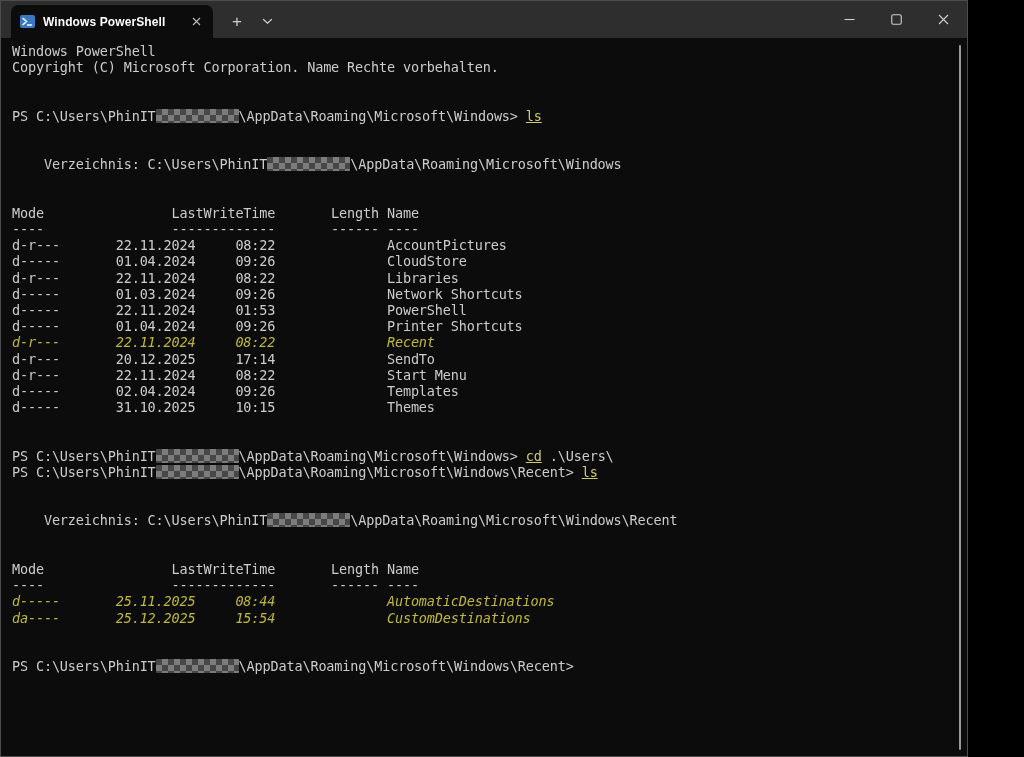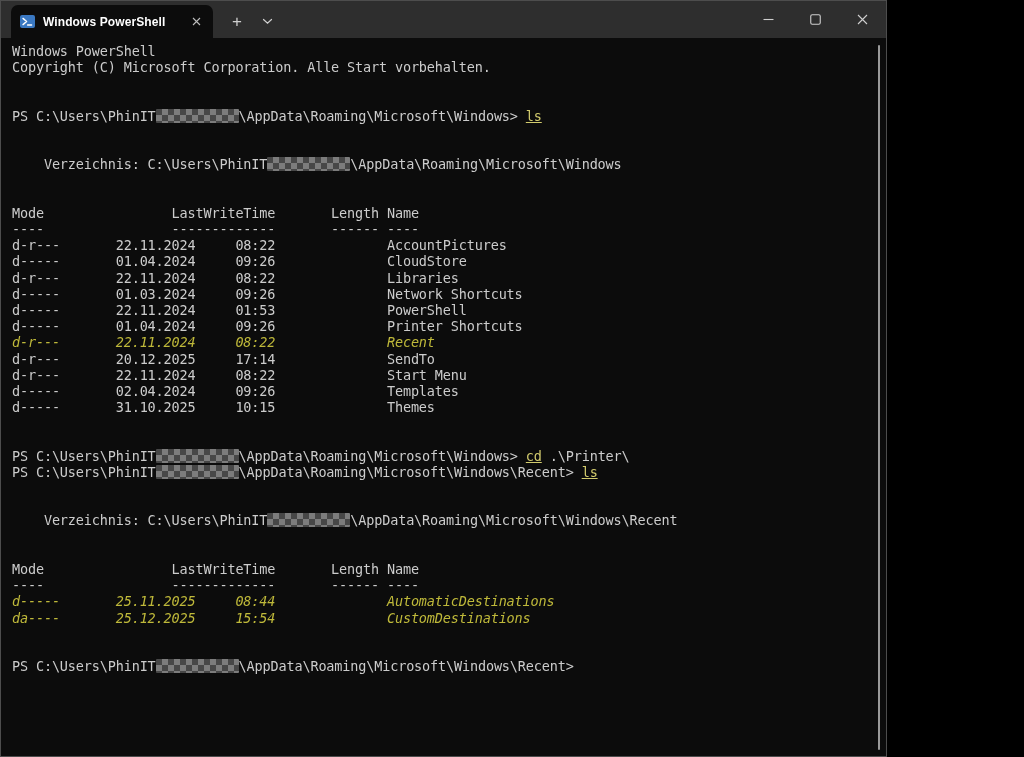--- a/index.html
+++ b/index.html
@@ -7,21 +7,21 @@
     --titlebar-bg:#2e2e2e;
     --text:#cccccc;
     --cmd:#d2cb6d;
     --hl:#bfb93a;
     --chrome:#cfcfcf;
     --border:#4d4d4d;
   }
   *{box-sizing:border-box;}
   body{margin:0;background:#000;}
   .window{
-    width:887px;height:757px;position:relative;overflow:hidden;
+    width:968px;height:757px;position:relative;overflow:hidden;
     background:var(--term-bg);
     border:1px solid var(--border);
     font-family:"Liberation Sans", sans-serif;
   }
   
   .titlebar{
     height:37px;background:var(--titlebar-bg);
     display:flex;align-items:flex-end;
   }
   .tab{
@@ -113,21 +113,21 @@
       <div class="ctrl">
         <svg width="11" height="11" viewBox="0 0 11 11">
           <path d="M1 1 L10 10 M10 1 L1 10" stroke="#cfcfcf" stroke-width="1.1"></path>
         </svg>
       </div>
     </div>
   </div>
 
   <div class="terminal" id="terminal">
       <div class="line"><span class="seg-d">Windows PowerShell</span></div>
-      <div class="line"><span class="seg-d">Copyright (C) Microsoft Corporation. Alle Start vorbehalten.</span></div>
+      <div class="line"><span class="seg-d">Copyright (C) Microsoft Corporation. Name Rechte vorbehalten.</span></div>
       <div class="line"></div>
       <div class="line"></div>
       <div class="line"><span class="seg-d">PS C:\Users\PhinIT</span><span class="seg-x"></span><span class="seg-d">\AppData\Roaming\Microsoft\Windows&gt; </span><span class="seg-y">ls</span></div>
       <div class="line"></div>
       <div class="line"></div>
       <div class="line"><span class="seg-d">    Verzeichnis: C:\Users\PhinIT</span><span class="seg-x"></span><span class="seg-d">\AppData\Roaming\Microsoft\Windows</span></div>
       <div class="line"></div>
       <div class="line"></div>
       <div class="line"><span class="seg-d">Mode                LastWriteTime       Length Name</span></div>
       <div class="line"><span class="seg-d">----                -------------       ------ ----</span></div>
@@ -137,21 +137,21 @@
       <div class="line"><span class="seg-d">d-----       01.03.2024     09:26              Network Shortcuts</span></div>
       <div class="line"><span class="seg-d">d-----       22.11.2024     01:53              PowerShell</span></div>
       <div class="line"><span class="seg-d">d-----       01.04.2024     09:26              Printer Shortcuts</span></div>
       <div class="line"><span class="seg-h">d-r---       22.11.2024     08:22              Recent</span></div>
       <div class="line"><span class="seg-d">d-r---       20.12.2025     17:14              SendTo</span></div>
       <div class="line"><span class="seg-d">d-r---       22.11.2024     08:22              Start Menu</span></div>
       <div class="line"><span class="seg-d">d-----       02.04.2024     09:26              Templates</span></div>
       <div class="line"><span class="seg-d">d-----       31.10.2025     10:15              Themes</span></div>
       <div class="line"></div>
       <div class="line"></div>
-      <div class="line"><span class="seg-d">PS C:\Users\PhinIT</span><span class="seg-x"></span><span class="seg-d">\AppData\Roaming\Microsoft\Windows&gt; </span><span class="seg-y">cd</span><span class="seg-d"> .\Printer\</span></div>
+      <div class="line"><span class="seg-d">PS C:\Users\PhinIT</span><span class="seg-x"></span><span class="seg-d">\AppData\Roaming\Microsoft\Windows&gt; </span><span class="seg-y">cd</span><span class="seg-d"> .\Users\</span></div>
       <div class="line"><span class="seg-d">PS C:\Users\PhinIT</span><span class="seg-x"></span><span class="seg-d">\AppData\Roaming\Microsoft\Windows\Recent&gt; </span><span class="seg-y">ls</span></div>
       <div class="line"></div>
       <div class="line"></div>
       <div class="line"><span class="seg-d">    Verzeichnis: C:\Users\PhinIT</span><span class="seg-x"></span><span class="seg-d">\AppData\Roaming\Microsoft\Windows\Recent</span></div>
       <div class="line"></div>
       <div class="line"></div>
       <div class="line"><span class="seg-d">Mode                LastWriteTime       Length Name</span></div>
       <div class="line"><span class="seg-d">----                -------------       ------ ----</span></div>
       <div class="line"><span class="seg-h">d-----       25.11.2025     08:44              AutomaticDestinations</span></div>
       <div class="line"><span class="seg-h">da----       25.12.2025     15:54              CustomDestinations</span></div>

